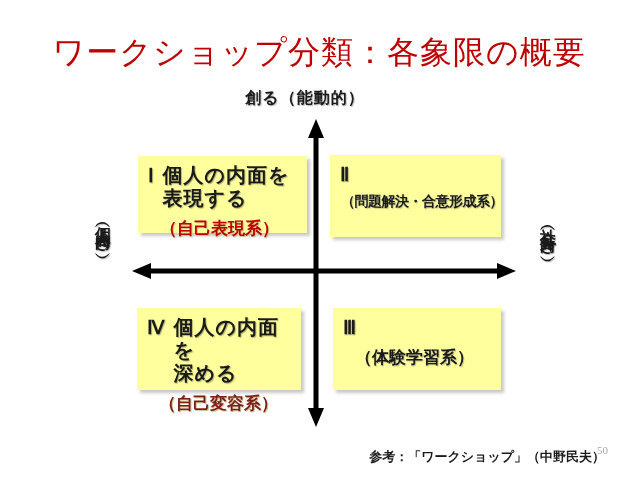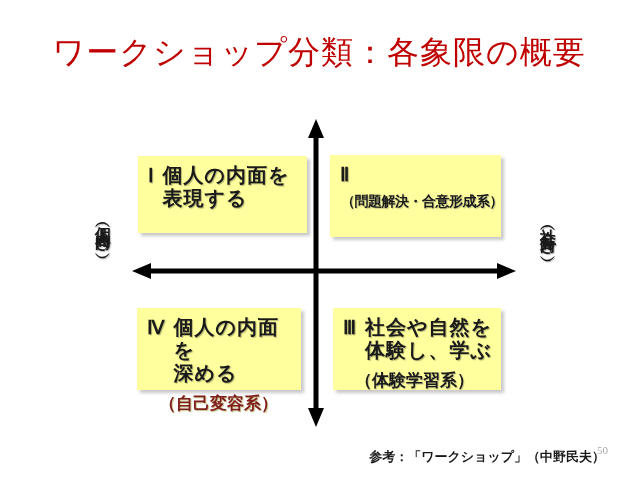--- a/index.html
+++ b/index.html
@@ -102,32 +102,34 @@
 
   <svg id="axes-svg" width="638" height="479" viewBox="0 0 638 479" aria-hidden="true">
     <line x1="316" y1="134" x2="316" y2="412" stroke="#000000" stroke-width="5"></line>
     <polygon points="316,119 308,138 324,138" fill="#000000"></polygon>
     <polygon points="316,427 308,408 324,408" fill="#000000"></polygon>
     <line x1="148" y1="271" x2="500" y2="271" stroke="#000000" stroke-width="5"></line>
     <polygon points="132,271 151,263 151,279" fill="#000000"></polygon>
     <polygon points="516,271 497,263 497,279" fill="#000000"></polygon>
   </svg>
 
+  <div class="axis-label-h" style="left:305px; top:88px;">創る（能動的）</div>
 
 
   <div class="axis-label-v" style="left:95px; top:213px;">個人（内向き）</div>
 
   <div class="axis-label-v" style="left:540px; top:216px;">社会（外向き）</div>
 
   <div class="quad-box" style="left:138px; top:156px; width:169px; height:77px;">
     <div class="qrow">
       <span class="qnum">Ⅰ</span>
       <span class="qtitle">個人の内面を
 表現する</span>
     </div>
+    <div class="qsub" style="color: rgb(192, 0, 0);">（自己表現系）</div>
   </div>
 
   <div class="quad-box" style="left:330px; top:155px; width:171px; height:82px;">
     <div class="qrow">
       <span class="qnum">Ⅱ</span>
     </div>
     <div class="qsub qsub-long" style="color: rgb(26, 26, 26);">（問題解決・合意形成系）</div>
   </div>
 
   <div class="quad-box" style="left:137px; top:308px; width:164px; height:82px;">
@@ -135,22 +137,20 @@
       <span class="qnum">Ⅳ</span>
       <span class="qtitle">個人の内面を
 深める</span>
     </div>
     <div class="qsub" style="color: #7f1d1d;">（自己変容系）</div>
   </div>
 
   <div class="quad-box" style="left:333px; top:308px; width:168px; height:82px;">
     <div class="qrow">
       <span class="qnum">Ⅲ</span>
-      <span class="qtitle">社会や自然を
-体験し、学ぶ</span>
     </div>
     <div class="qsub" style="color: rgb(26, 26, 26);">（体験学習系）</div>
   </div>
 
   <div class="page-number">50</div>
 
   <div class="footer-ref">参考：「ワークショップ」（中野民夫）</div>
 
 </div>
 

